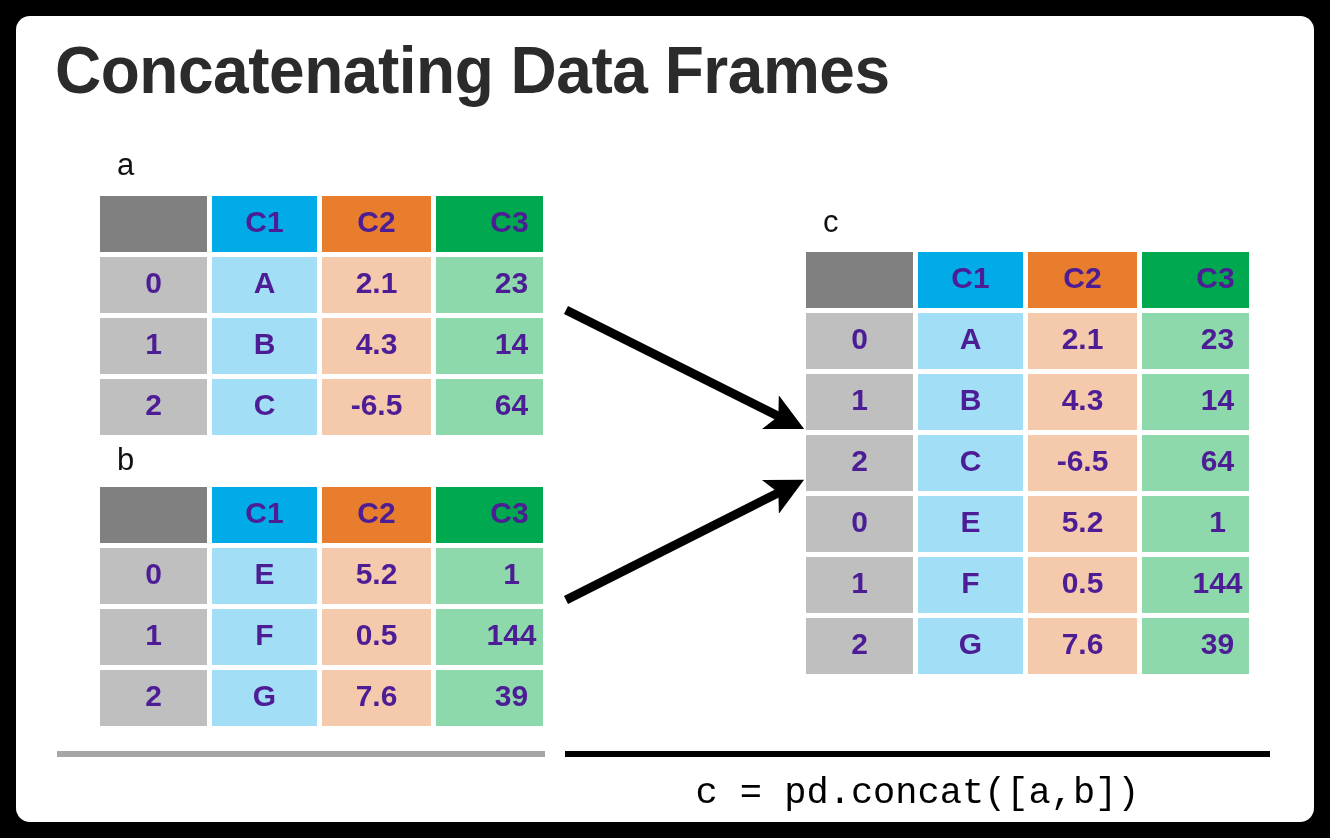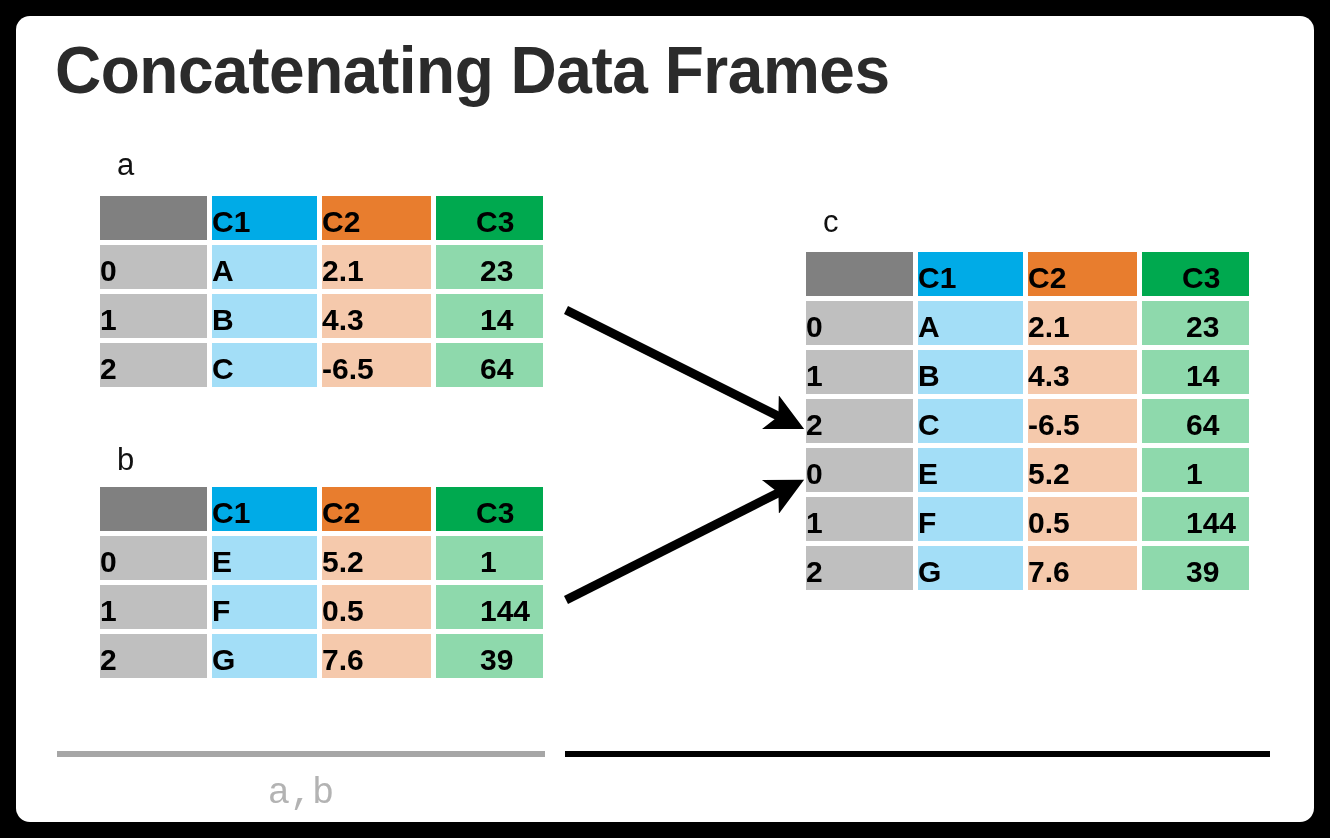--- a/index.html
+++ b/index.html
@@ -62,26 +62,26 @@
     line-height: 1;
   }
   .df-row {
     display: flex;
     gap: 5px;
     margin-bottom: 5px;
   }
   .df-row:last-child { margin-bottom: 0; }
 
   .cell {
-    height: 44px;
+    height: 56px;
     line-height: 52px;
-    text-align: left;
+    text-align: center;
     font-weight: 700;
     font-size: 30px;
-    color: #000000;
+    color: #4c1d95;
     box-sizing: border-box;
   }
   .c-idx   { width: 107px; }
   .c-c1    { width: 105px; }
   .c-c2    { width: 109px; }
   .c-c3    { width: 107px; }
 
   
   .h-idx { background: #808080; }
   .h-c1  { background: #00ABE7; }
@@ -238,16 +238,16 @@
           <path d="M0,0 L4.2,2.1 L0,4.2 L1.0,2.1 Z" fill="#000000"></path>
         </marker>
       </defs>
       <line x1="550" y1="294" x2="764" y2="401" stroke="#000000" stroke-width="9" marker-end="url(#head)"></line>
       <line x1="550" y1="584" x2="764" y2="476" stroke="#000000" stroke-width="9" marker-end="url(#head)"></line>
     </svg>
 
     <div class="rule" id="rule-left"></div>
     <div class="rule" id="rule-right"></div>
 
-    <div class="caption" id="caption-left">a,b</div>
+    <div class="caption" id="caption-right">c = pd.concat([a,b])</div>
 
   </div>
 </div>
 
 </body></html>

